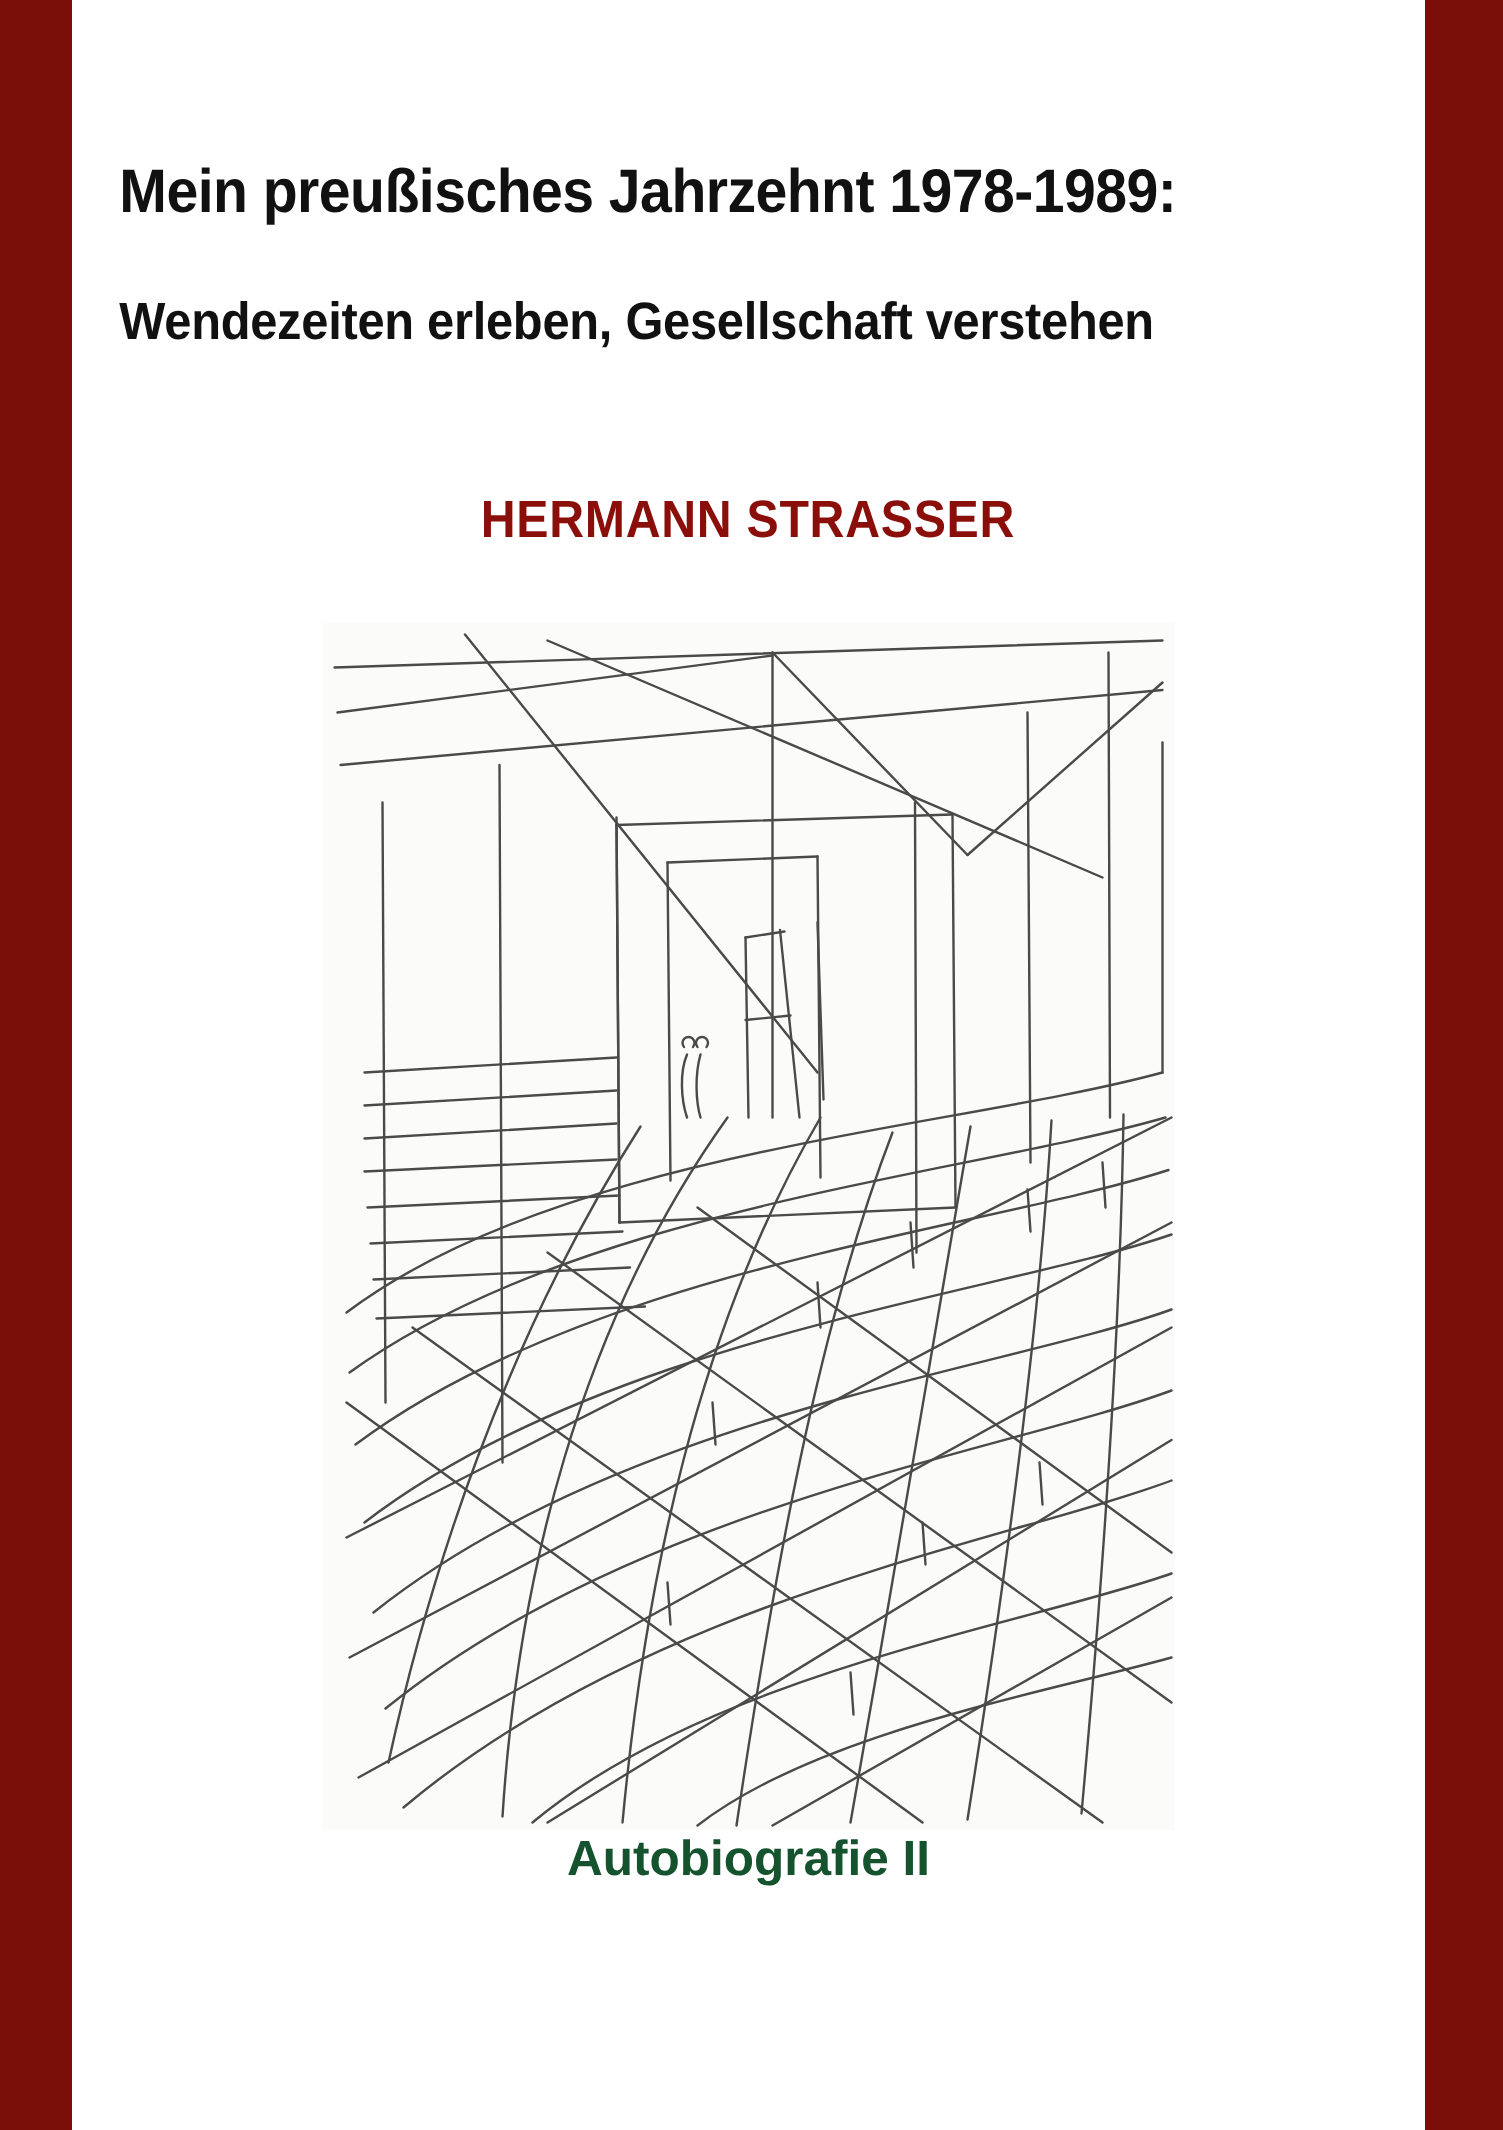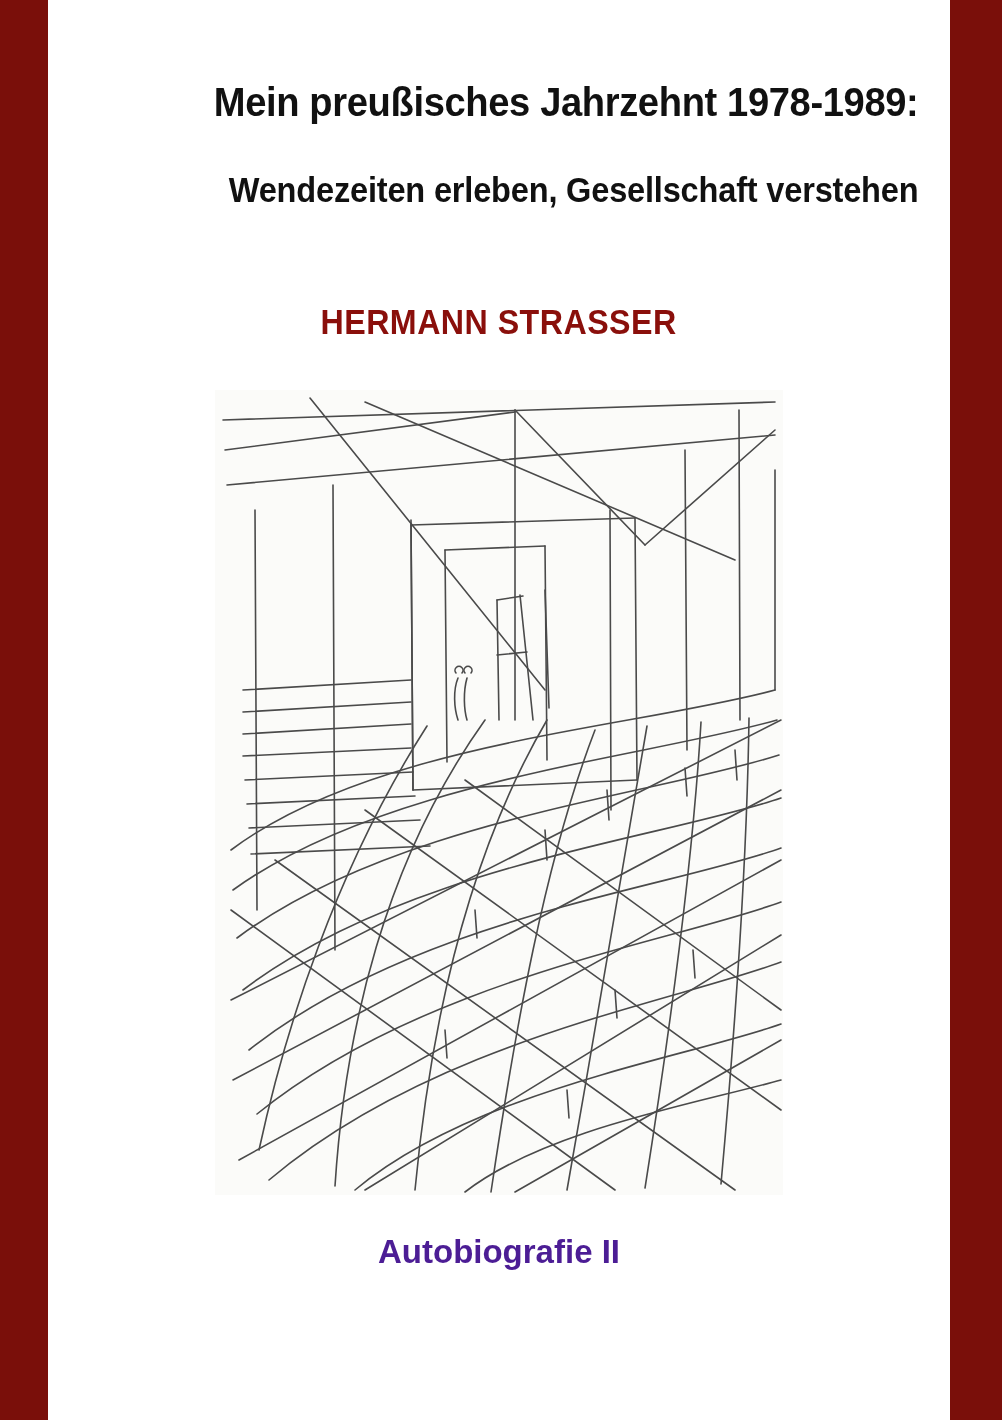--- a/index.html
+++ b/index.html
@@ -41,22 +41,22 @@
     right: 52px;
     top: 0;
     bottom: 0;
     background: #ffffff;
     display: flex;
     flex-direction: column;
     align-items: center;
   }
   .title-block {
     width: 100%;
-    text-align: right;
-    margin-top: 80px;
+    text-align: left;
+    margin-top: 105px;
   }
   .title-line1 {
     font-family: "Liberation Sans", sans-serif;
     font-weight: bold;
     font-size: 41px;
     color: #111111;
     letter-spacing: -0.4px;
     line-height: 1.1;
     margin: 0 0 46px 0;
     transform: scaleX(0.93);
@@ -90,22 +90,21 @@
   }
   .cover-image svg {
     display: block;
     width: 100%;
     height: 100%;
   }
   .subtitle {
     font-family: "Liberation Sans", sans-serif;
     font-weight: bold;
     font-size: 33px;
-    color: #4c1d95;
-    margin-top: 38px;
+    color: #14532d;
     letter-spacing: 0px;
   }
 </style>
 </head>
 <body>
 
 <div class="cover">
 
   <div class="band band-left"></div>
   <div class="band band-right"></div>

